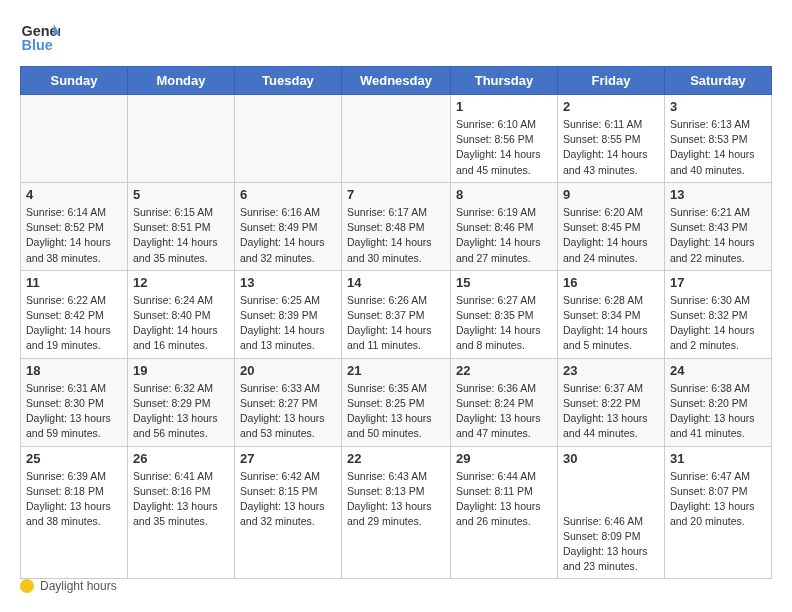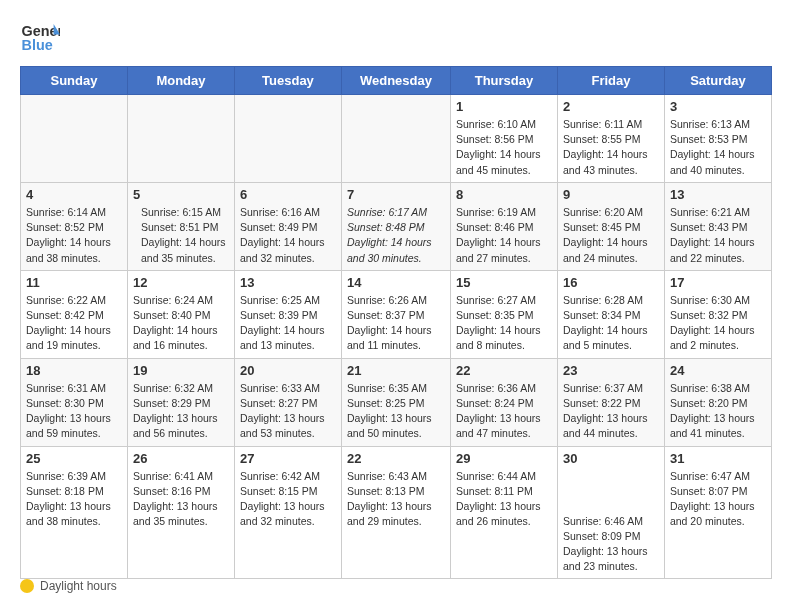--- a/index.html
+++ b/index.html
@@ -143,33 +143,33 @@
       </tr>
       <tr>
         <td>
           <div class="day-number">4</div>
           <div class="day-info" style="white-space: pre-line;">Sunrise: 6:14 AM
 Sunset: 8:52 PM
 Daylight: 14 hours and 38 minutes.</div>
         </td>
         <td>
           <div class="day-number">5</div>
-          <div class="day-info" style="white-space: pre-line; margin-left: 8px;">Sunrise: 6:15 AM
+          <div class="day-info" style="white-space: pre-line;">Sunrise: 6:15 AM
 Sunset: 8:51 PM
 Daylight: 14 hours and 35 minutes.</div>
         </td>
         <td>
           <div class="day-number">6</div>
           <div class="day-info" style="white-space: pre-line;">Sunrise: 6:16 AM
 Sunset: 8:49 PM
 Daylight: 14 hours and 32 minutes.</div>
         </td>
         <td>
           <div class="day-number">7</div>
-          <div class="day-info" style="white-space: pre-line; font-style: italic;">Sunrise: 6:17 AM
+          <div class="day-info" style="white-space: pre-line;">Sunrise: 6:17 AM
 Sunset: 8:48 PM
 Daylight: 14 hours and 30 minutes.</div>
         </td>
         <td>
           <div class="day-number">8</div>
           <div class="day-info" style="white-space: pre-line;">Sunrise: 6:19 AM
 Sunset: 8:46 PM
 Daylight: 14 hours and 27 minutes.</div>
         </td>
         <td>

